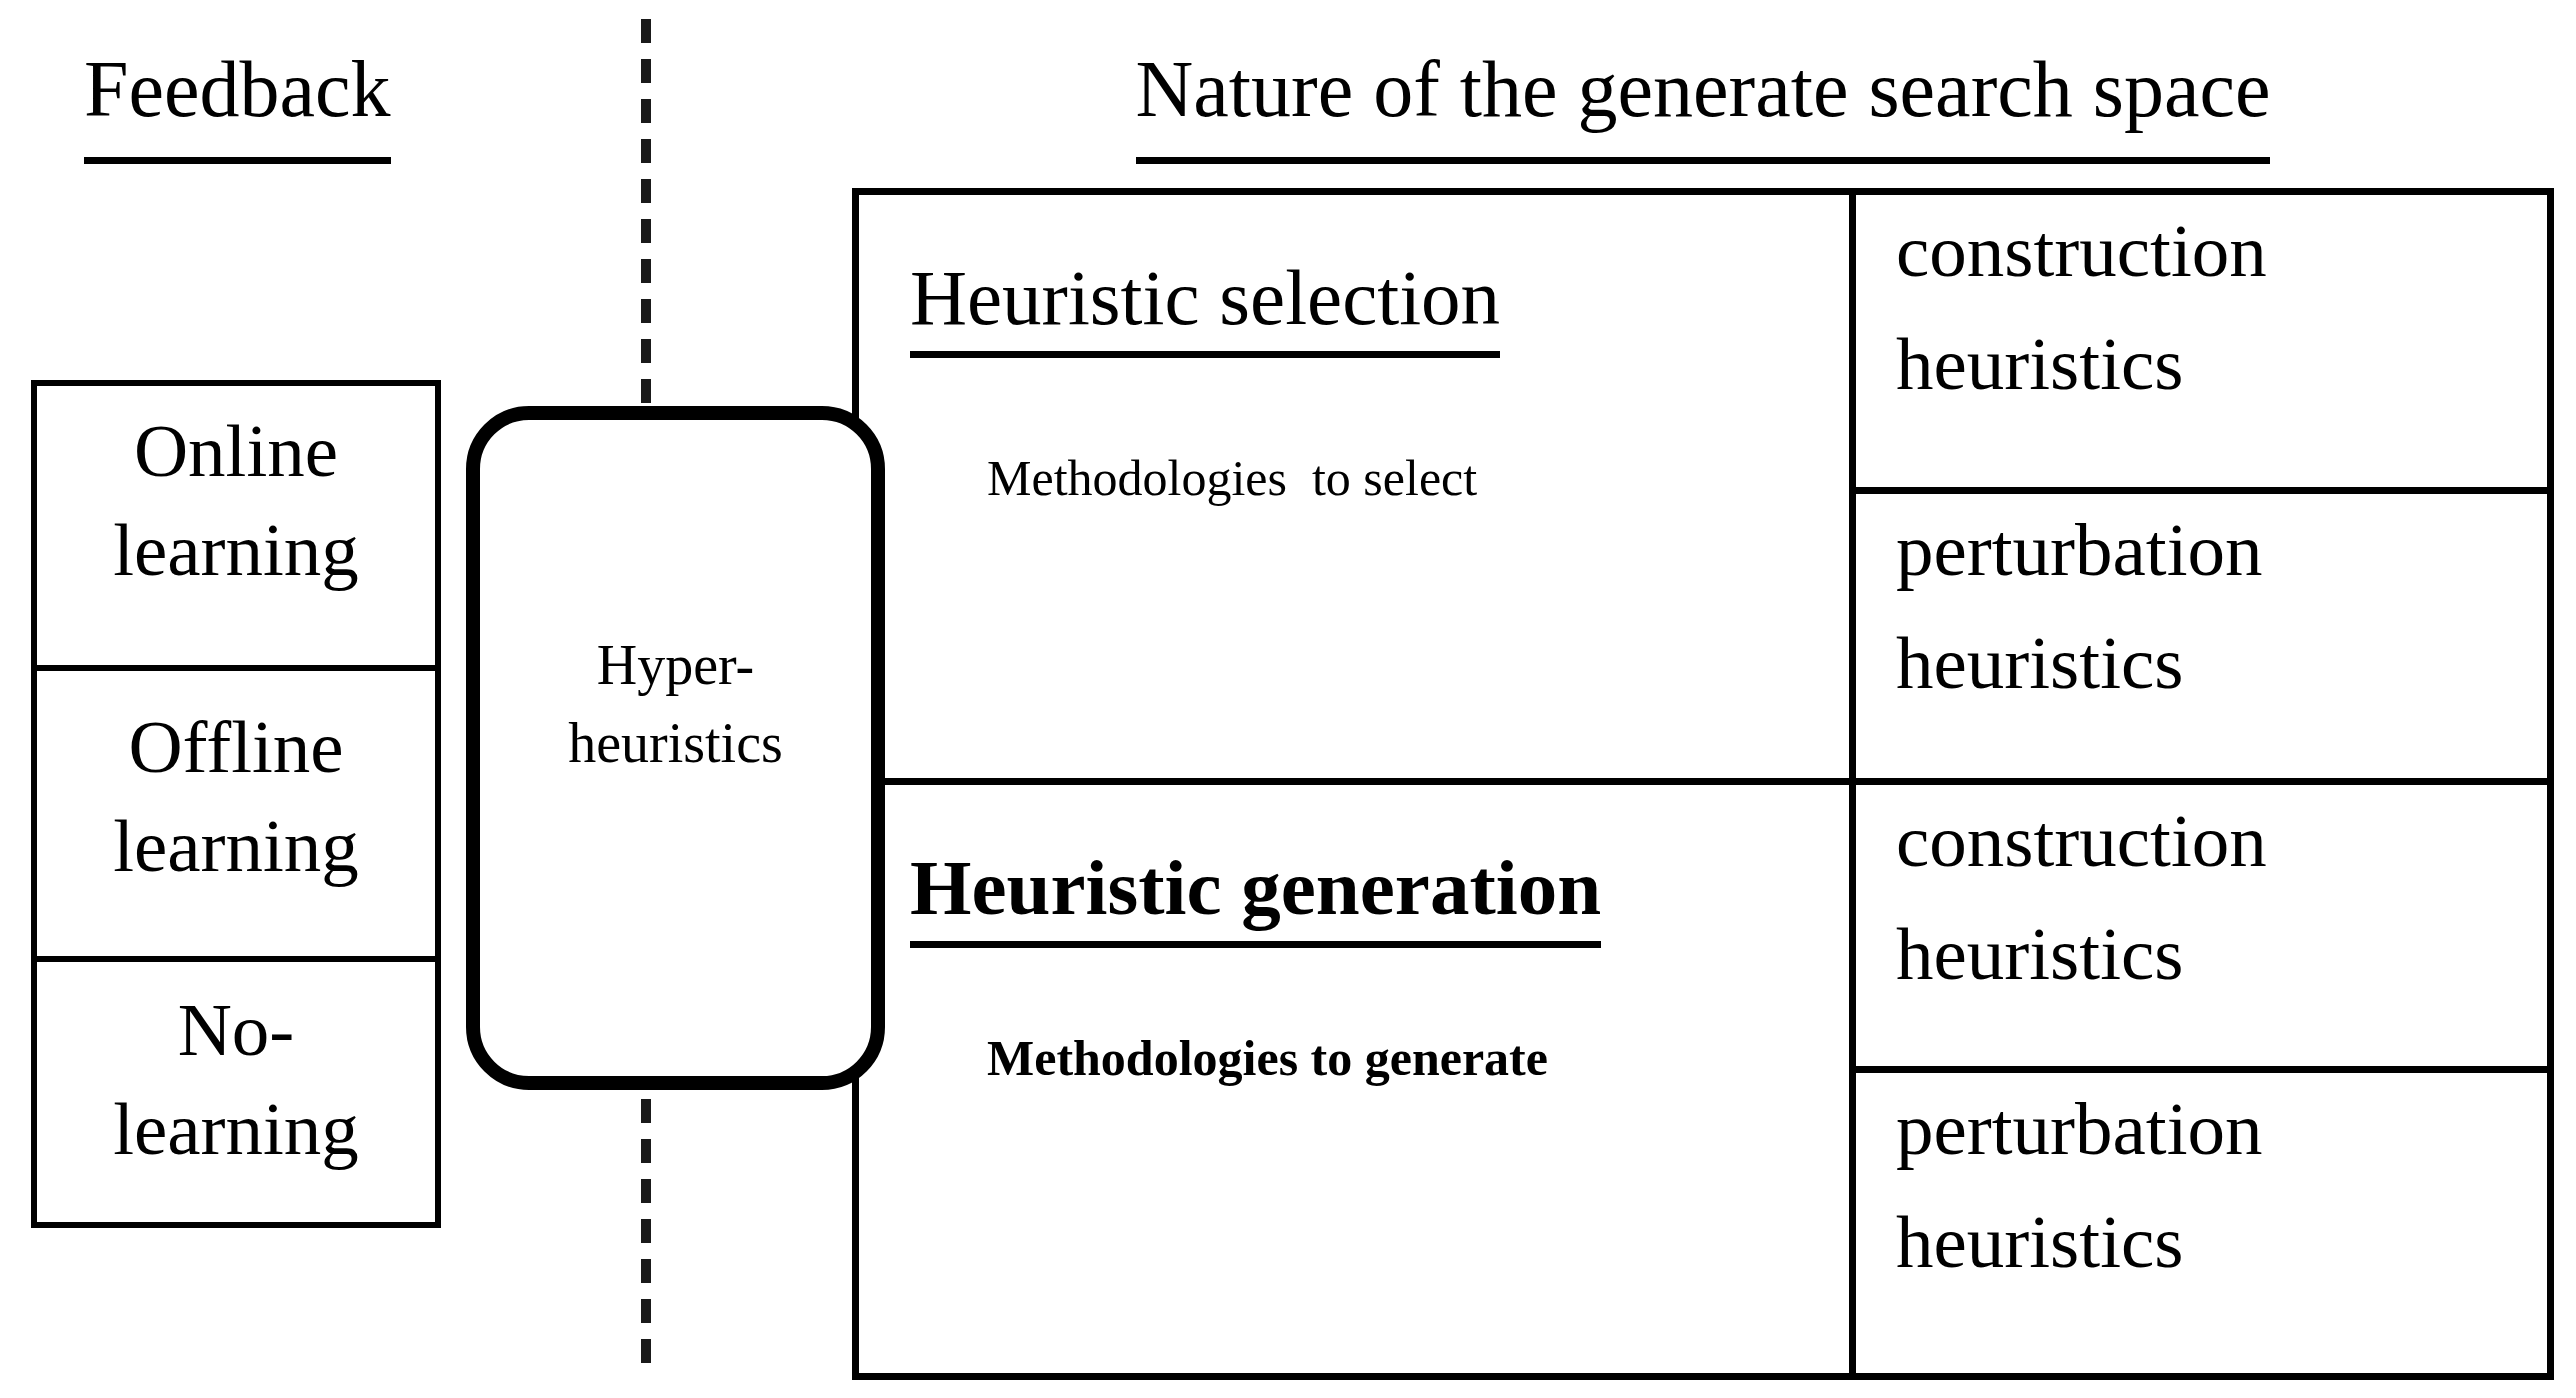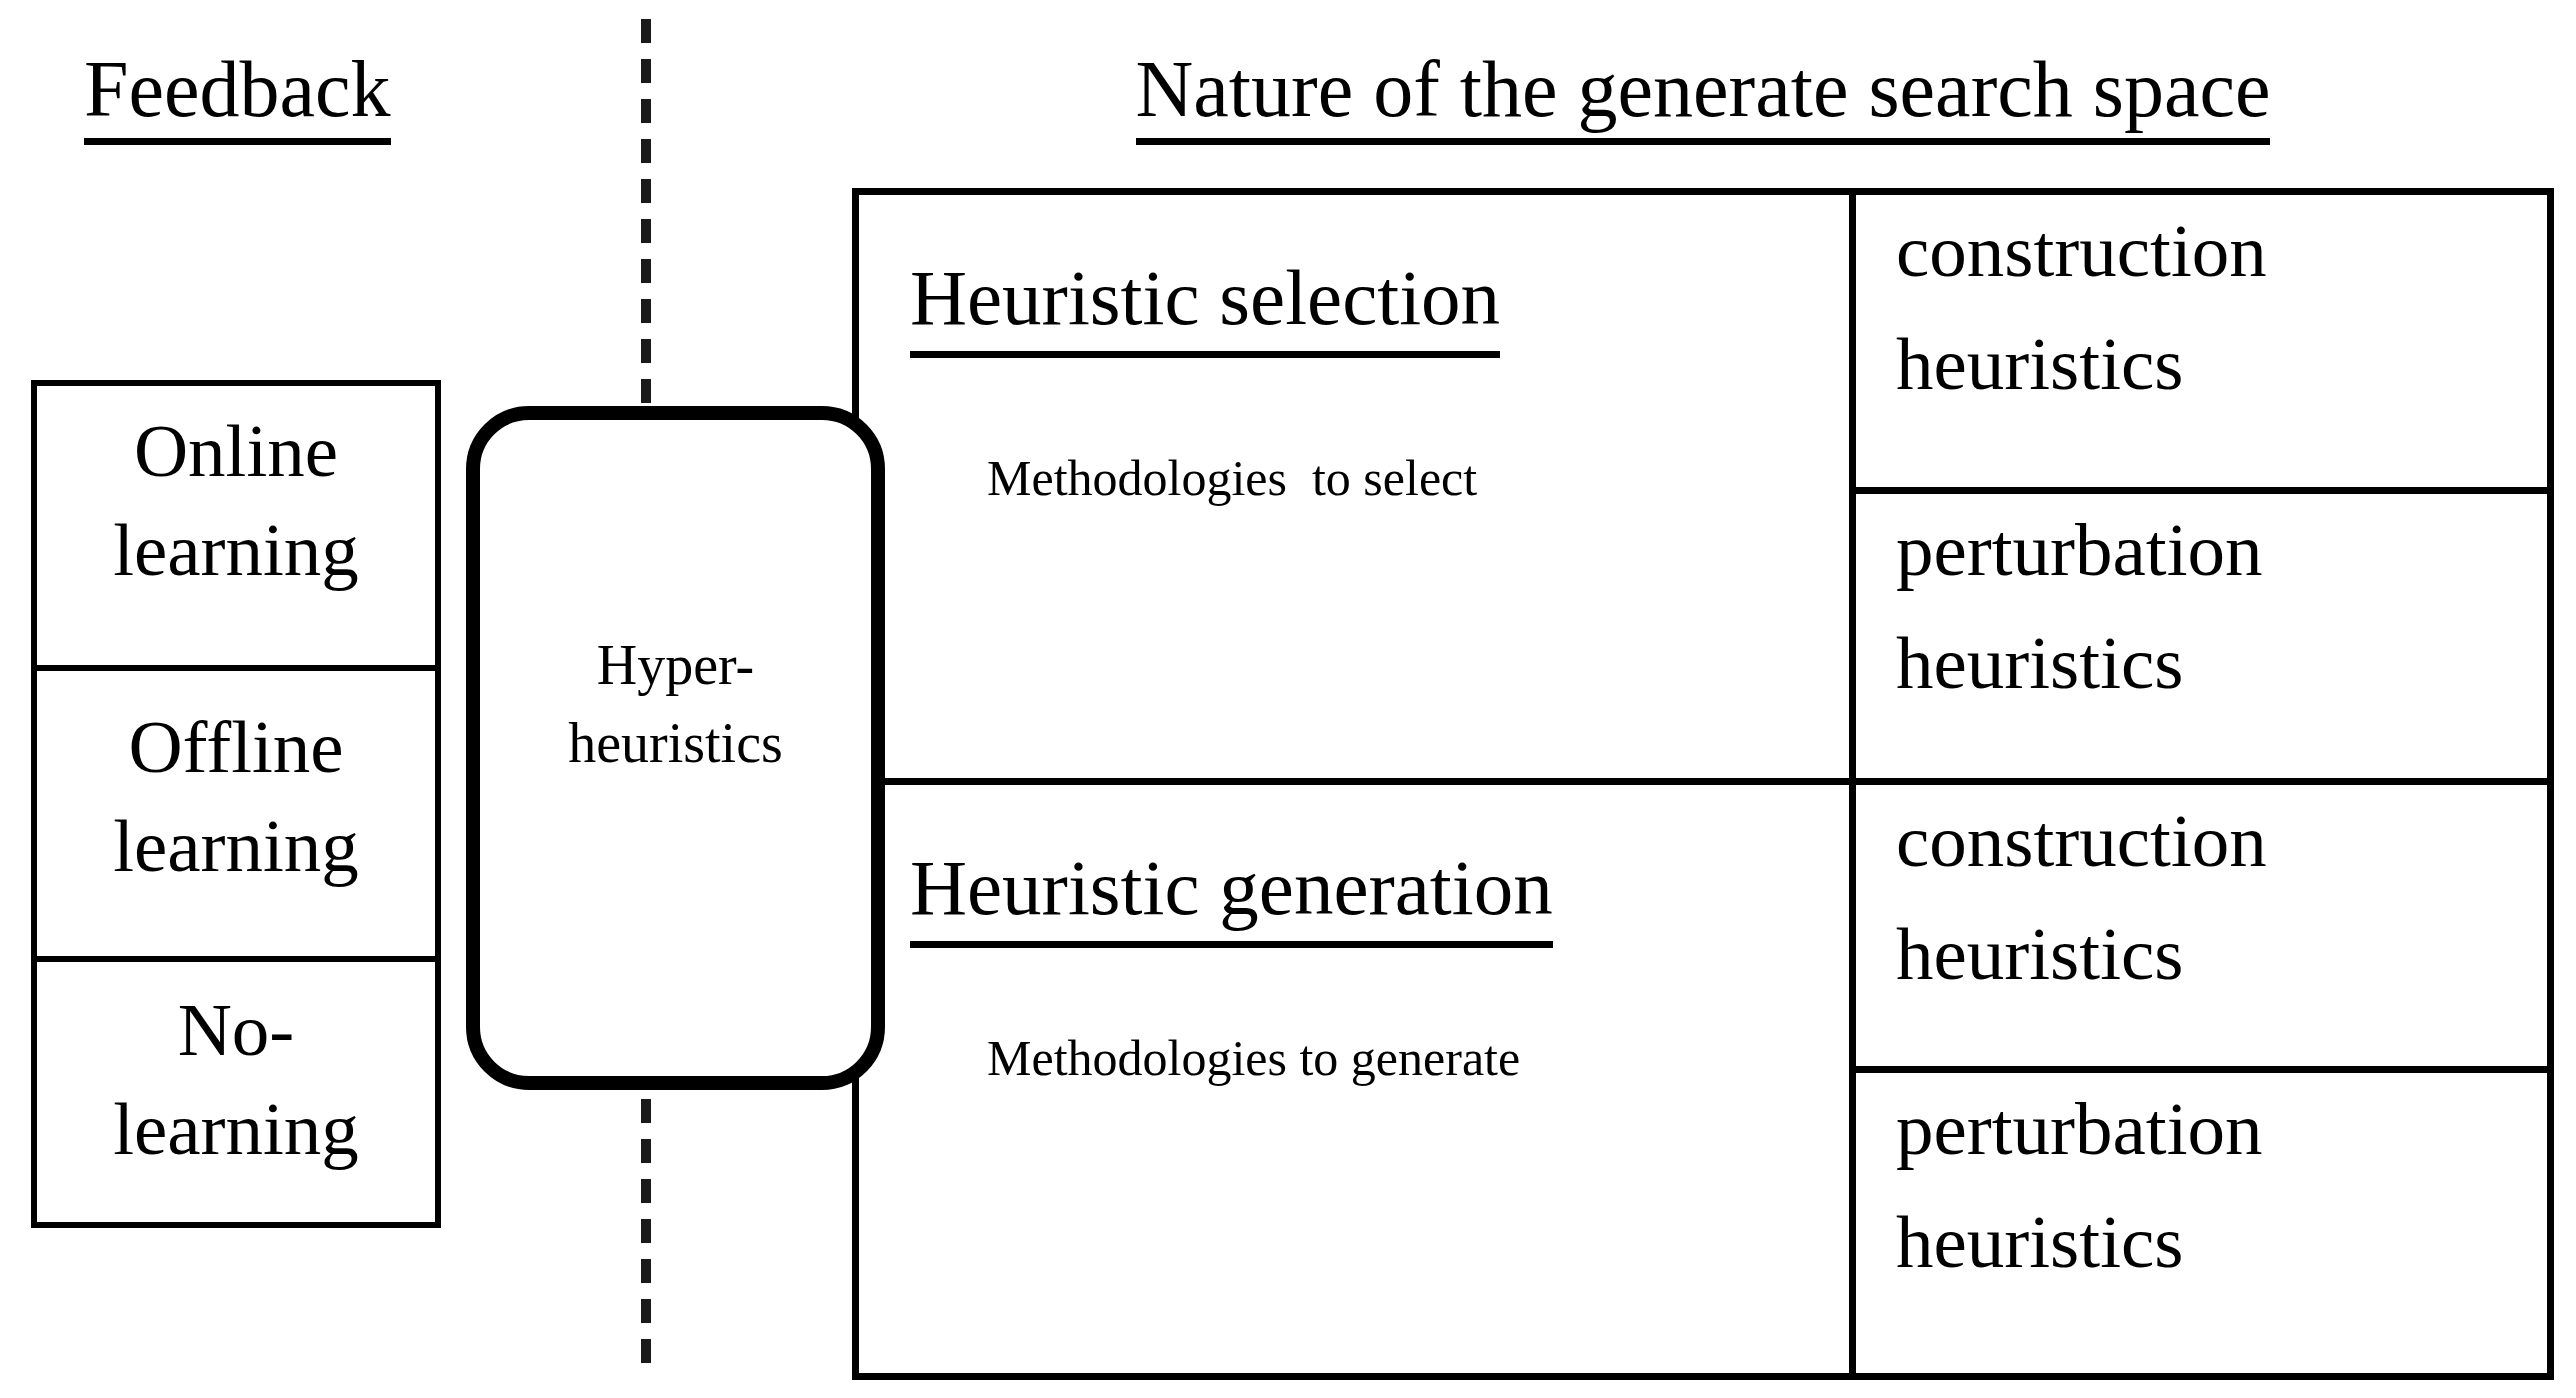--- a/index.html
+++ b/index.html
@@ -20,21 +20,21 @@
   
   .heading {
     position: absolute;
     font-size: 80px;
     line-height: 1.1;
     white-space: nowrap;
   }
   .underlined {
     display: inline-block;
     border-bottom: 7.9px solid #000;
-    padding-bottom: 5px;
+    padding-bottom: 24px;
   }
   #feedback-heading { left: 84px; top: 45px; }
   #nature-heading {
     left: 852px;
     top: 45px;
     width: 1702px;
     text-align: center;
     white-space: nowrap;
   }
 
@@ -114,21 +114,21 @@
     border: 7.9px solid #000;
     background: #fff;
     z-index: 2;
     display: grid;
     grid-template-columns: 997px 1fr;
     grid-template-rows: 590px 1fr;
   }
   .cell { position: relative; box-sizing: border-box; }
   .cell-tl { border-right: 7px solid #000; border-bottom: 7px solid #000; }
   .cell-tr { border-bottom: 7px solid #000; display: flex; flex-direction: column; }
-  .cell-bl { border-right: 7px solid #000; }
+  .cell-bl { border-right: 7px solid #000; font-weight: bold; }
   .cell-br { display: flex; flex-direction: column; }
 
   .row-title {
     position: absolute;
     left: 51px;
     top: 58px;
     font-size: 79px;
     line-height: 1.15;
     white-space: nowrap;
   }

